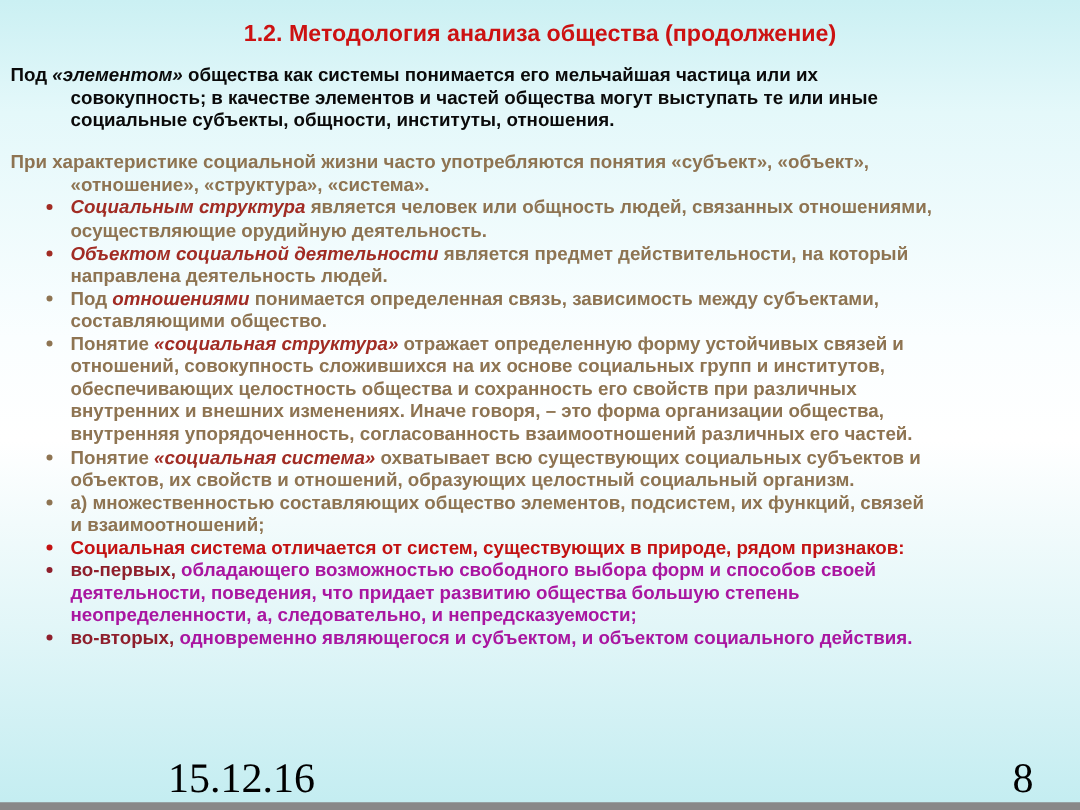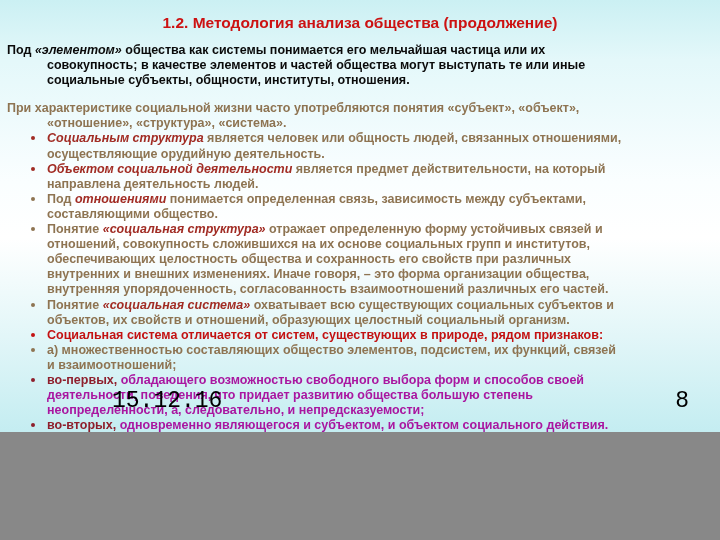--- a/index.html
+++ b/index.html
@@ -1,18 +1,18 @@
 <!DOCTYPE html>
 <html style="--title-red: #cc1212; --black: #0a0a0a; --brown: #8e7452; --dark-red: #a12c24; --bright-red: #c31212; --magenta: #a916a0; --maroon: #8e1f2c;"><head>
 <meta charset="utf-8">
 <style>
   html,body{margin:0;padding:0;background:#888;}
   .slide{
     position:relative;
-    width:720px;height:432px;
+    width:720px;height:535px;
     margin:0 auto;
     overflow:hidden;
     font-family:"Liberation Sans",sans-serif;
     font-weight:bold;
     background:linear-gradient(180deg,#cbf0f3 0%,#e4f8fa 14%,#fafeff 42%,#ffffff 55%,#e2f6f8 78%,#c4edf1 100%);
   }
   .slide-title{
     margin:14px 12px 11px 12px;
     text-align:center;
     font-size:15.5px;
@@ -34,24 +34,24 @@
     display:inline-block;
   }
   .run.black{color:var(--black);}
   .run.brown{color:var(--brown);}
   .run.dark-red{color:var(--dark-red);}
   .run.bright-red{color:var(--bright-red);}
   .run.magenta{color:var(--magenta);}
   .run.maroon{color:var(--maroon);}
   .run.em{font-style:italic;}
   .footer-date,.footer-page{
-    position:absolute;bottom:18px;
-    font-family:Liberation Mono, monospace;
+    position:absolute;bottom:2px;
+    font-family:Liberation Serif, serif;
     font-weight:normal;
-    font-size:23px;line-height:26px;
+    font-size:28px;line-height:26px;
     color:#000;
   }
   .footer-date{left:112px;}
   .footer-page{right:31px;}
 </style>
 </head>
 <body>
 
 <div class="slide">
   <div class="slide-title">1.2. Методология анализа общества (продолжение)</div>
@@ -67,23 +67,23 @@
 направлена деятельность людей.</span></span></div>
       <div class="block bullet"><span class="dot" style="background: rgb(142, 116, 82);"></span><span class="txt"><span class="run brown">Под </span><span class="run dark-red em">отношениями</span><span class="run brown"> понимается определенная связь, зависимость между субъектами,
 составляющими общество.</span></span></div>
       <div class="block bullet"><span class="dot" style="background: rgb(142, 116, 82);"></span><span class="txt"><span class="run brown">Понятие </span><span class="run dark-red em">«социальная структура»</span><span class="run brown"> отражает определенную форму устойчивых связей и
 отношений, совокупность сложившихся на их основе социальных групп и институтов,
 обеспечивающих целостность общества и сохранность его свойств при различных
 внутренних и внешних изменениях. Иначе говоря, – это форма организации общества,
 внутренняя упорядоченность, согласованность взаимоотношений различных его частей.</span></span></div>
       <div class="block bullet"><span class="dot" style="background: rgb(142, 116, 82);"></span><span class="txt"><span class="run brown">Понятие </span><span class="run dark-red em">«социальная система»</span><span class="run brown"> охватывает всю существующих социальных субъектов и
 объектов, их свойств и отношений, образующих целостный социальный организм.</span></span></div>
-      <div class="block bullet"><span class="dot" style="background: rgb(195, 18, 18);"></span><span class="txt"><span class="run bright-red">Социальная система отличается от систем, существующих в природе, рядом признаков:</span></span></div>
       <div class="block bullet"><span class="dot" style="background: rgb(142, 116, 82);"></span><span class="txt"><span class="run brown">а) множественностью составляющих общество элементов, подсистем, их функций, связей
 и взаимоотношений;</span></span></div>
+      <div class="block bullet"><span class="dot" style="background: rgb(195, 18, 18);"></span><span class="txt"><span class="run bright-red">Социальная система отличается от систем, существующих в природе, рядом признаков:</span></span></div>
       <div class="block bullet"><span class="dot" style="background: rgb(142, 31, 44);"></span><span class="txt"><span class="run maroon">во-первых,</span><span class="run magenta"> обладающего возможностью свободного выбора форм и способов своей
 деятельности, поведения, что придает развитию общества большую степень
 неопределенности, а, следовательно, и непредсказуемости;</span></span></div>
       <div class="block bullet"><span class="dot" style="background: rgb(142, 31, 44);"></span><span class="txt"><span class="run maroon">во-вторых,</span><span class="run magenta"> одновременно являющегося и субъектом, и объектом социального действия.</span></span></div>
     </div>
   <div class="footer-date">15.12.16</div>
   <div class="footer-page">8</div>
 </div>
 
 </body></html>

